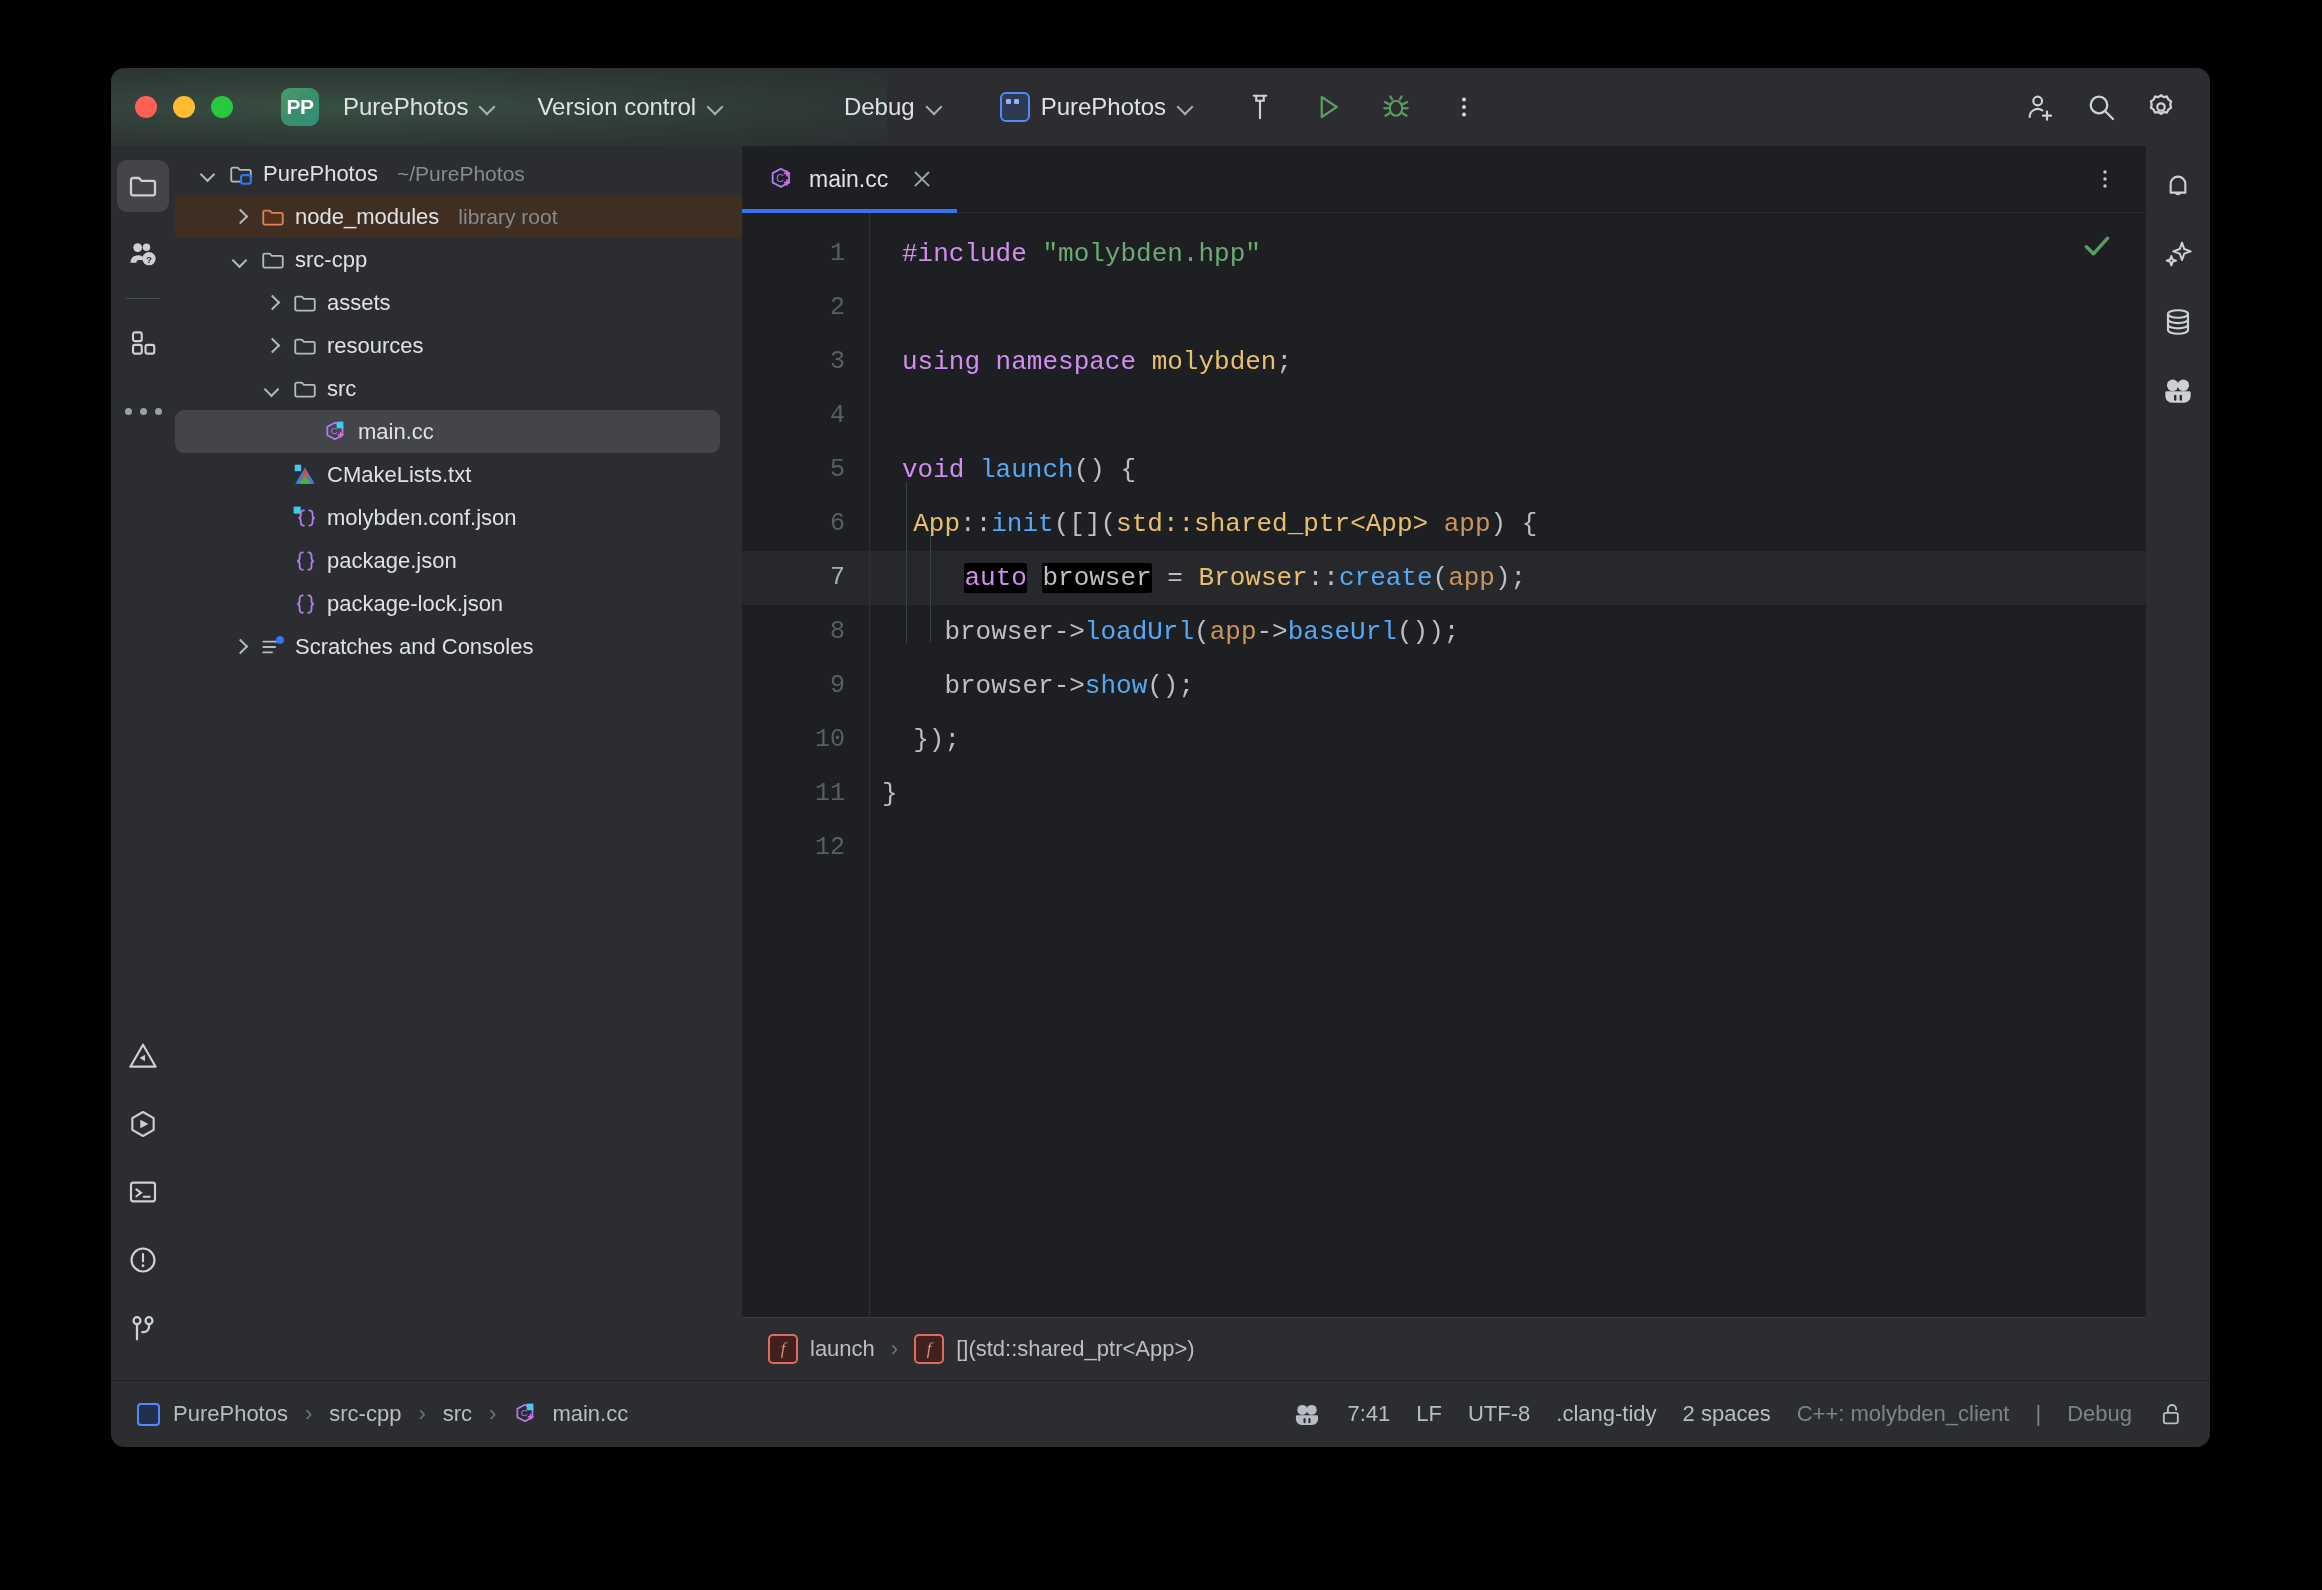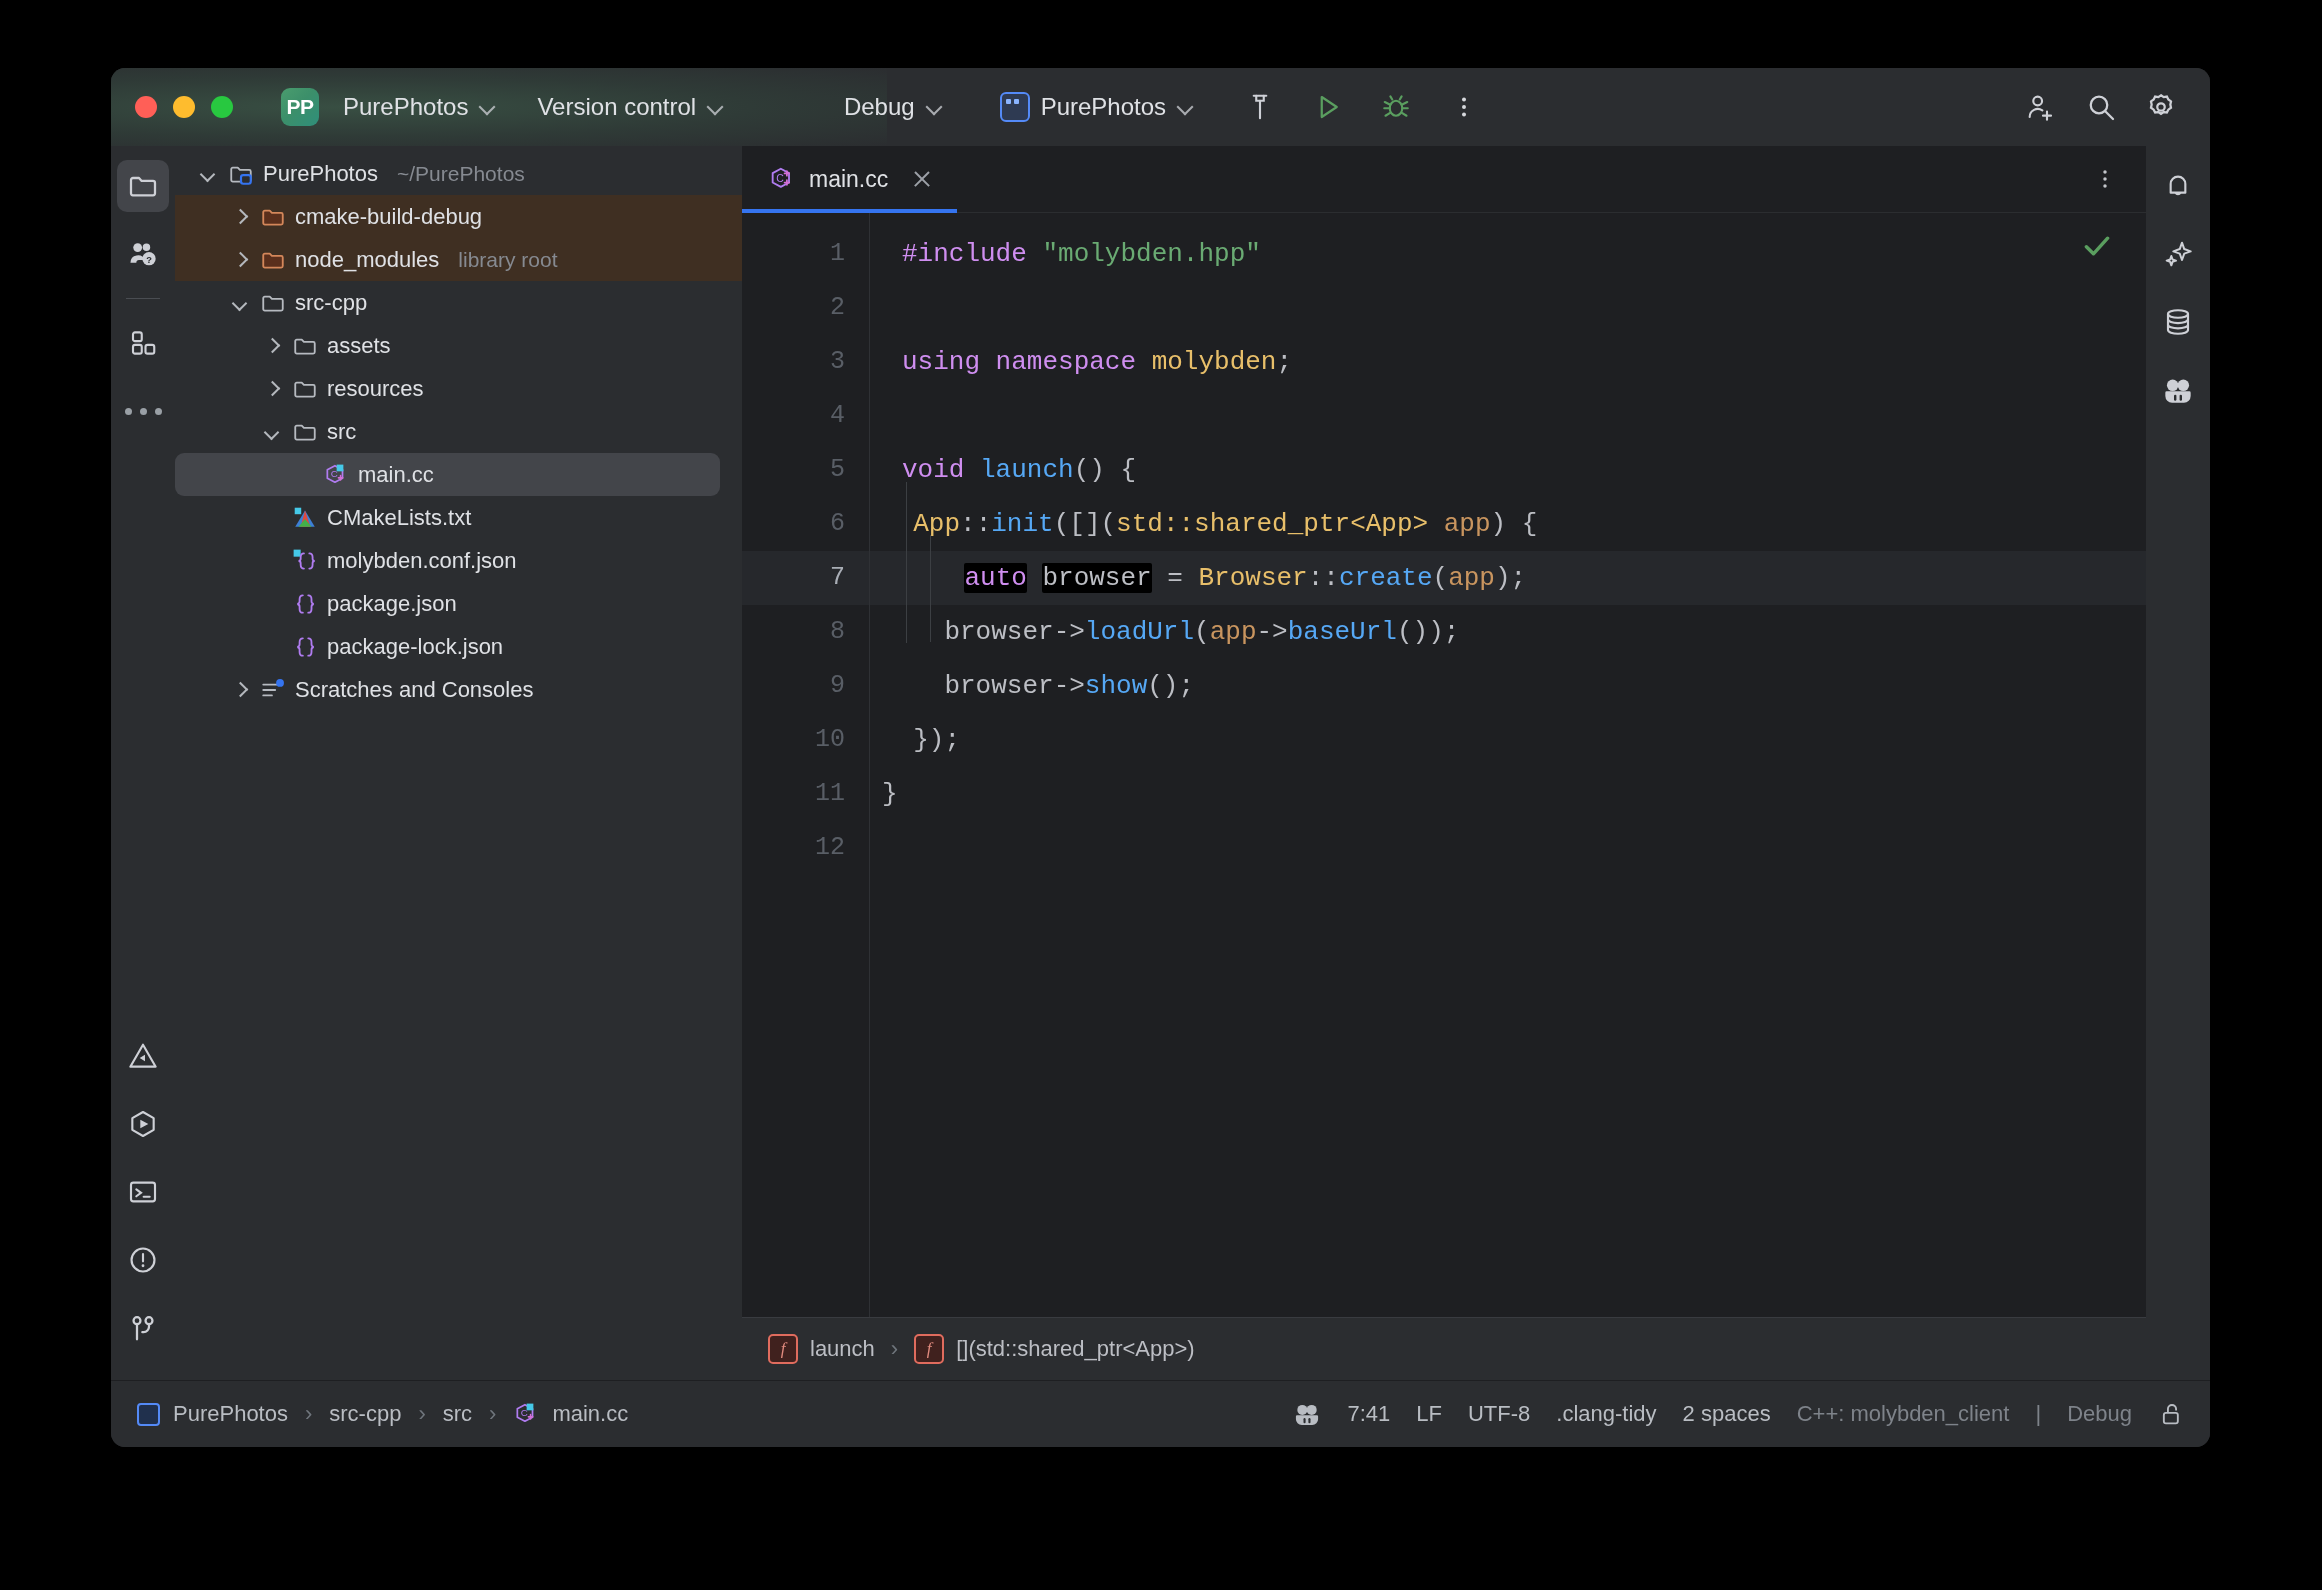--- a/index.html
+++ b/index.html
@@ -538,29 +538,20 @@
           <div class="row" style="padding-left: 22px;">
             <span class="arrow down"></span>
             <span class="ticon">
               <svg width="26" height="26" viewBox="0 0 24 24" fill="none">
                 <path d="M3 7.5 a1.4 1.4 0 0 1 1.4 -1.4 H9 l2 2.1 h8.6 a1.4 1.4 0 0 1 1.4 1.4 V17.6 a1.4 1.4 0 0 1 -1.4 1.4 H4.4 A1.4 1.4 0 0 1 3 17.6 Z" stroke="#b6bac0" stroke-width="1.7" stroke-linejoin="round"></path>
                 <rect x="12" y="13" width="9" height="8" rx="2" fill="#2b2d30" stroke="#3574f0" stroke-width="2"></rect>
               </svg>
             </span>
             <span class="label">PurePhotos</span>
             <span class="hint">~/PurePhotos</span>
-          </div>
-          <div class="row excluded" style="padding-left: 54px;">
-            <span class="arrow right"></span>
-            <span class="ticon">
-              <svg width="26" height="26" viewBox="0 0 24 24" fill="#5a2f1c" stroke="#d4875a" stroke-width="1.7" stroke-linejoin="round">
-                <path d="M3 7.5 a1.4 1.4 0 0 1 1.4 -1.4 H9 l2 2.1 h8.6 a1.4 1.4 0 0 1 1.4 1.4 V17.6 a1.4 1.4 0 0 1 -1.4 1.4 H4.4 A1.4 1.4 0 0 1 3 17.6 Z"></path>
-              </svg>
-            </span>
-            <span class="label">cmake-build-debug</span>
           </div>
           <div class="row excluded" style="padding-left: 54px;">
             <span class="arrow right"></span>
             <span class="ticon">
               <svg width="26" height="26" viewBox="0 0 24 24" fill="#5a2f1c" stroke="#d4875a" stroke-width="1.7" stroke-linejoin="round">
                 <path d="M3 7.5 a1.4 1.4 0 0 1 1.4 -1.4 H9 l2 2.1 h8.6 a1.4 1.4 0 0 1 1.4 1.4 V17.6 a1.4 1.4 0 0 1 -1.4 1.4 H4.4 A1.4 1.4 0 0 1 3 17.6 Z"></path>
               </svg>
             </span>
             <span class="label">node_modules</span>
             <span class="hint">library root</span>

